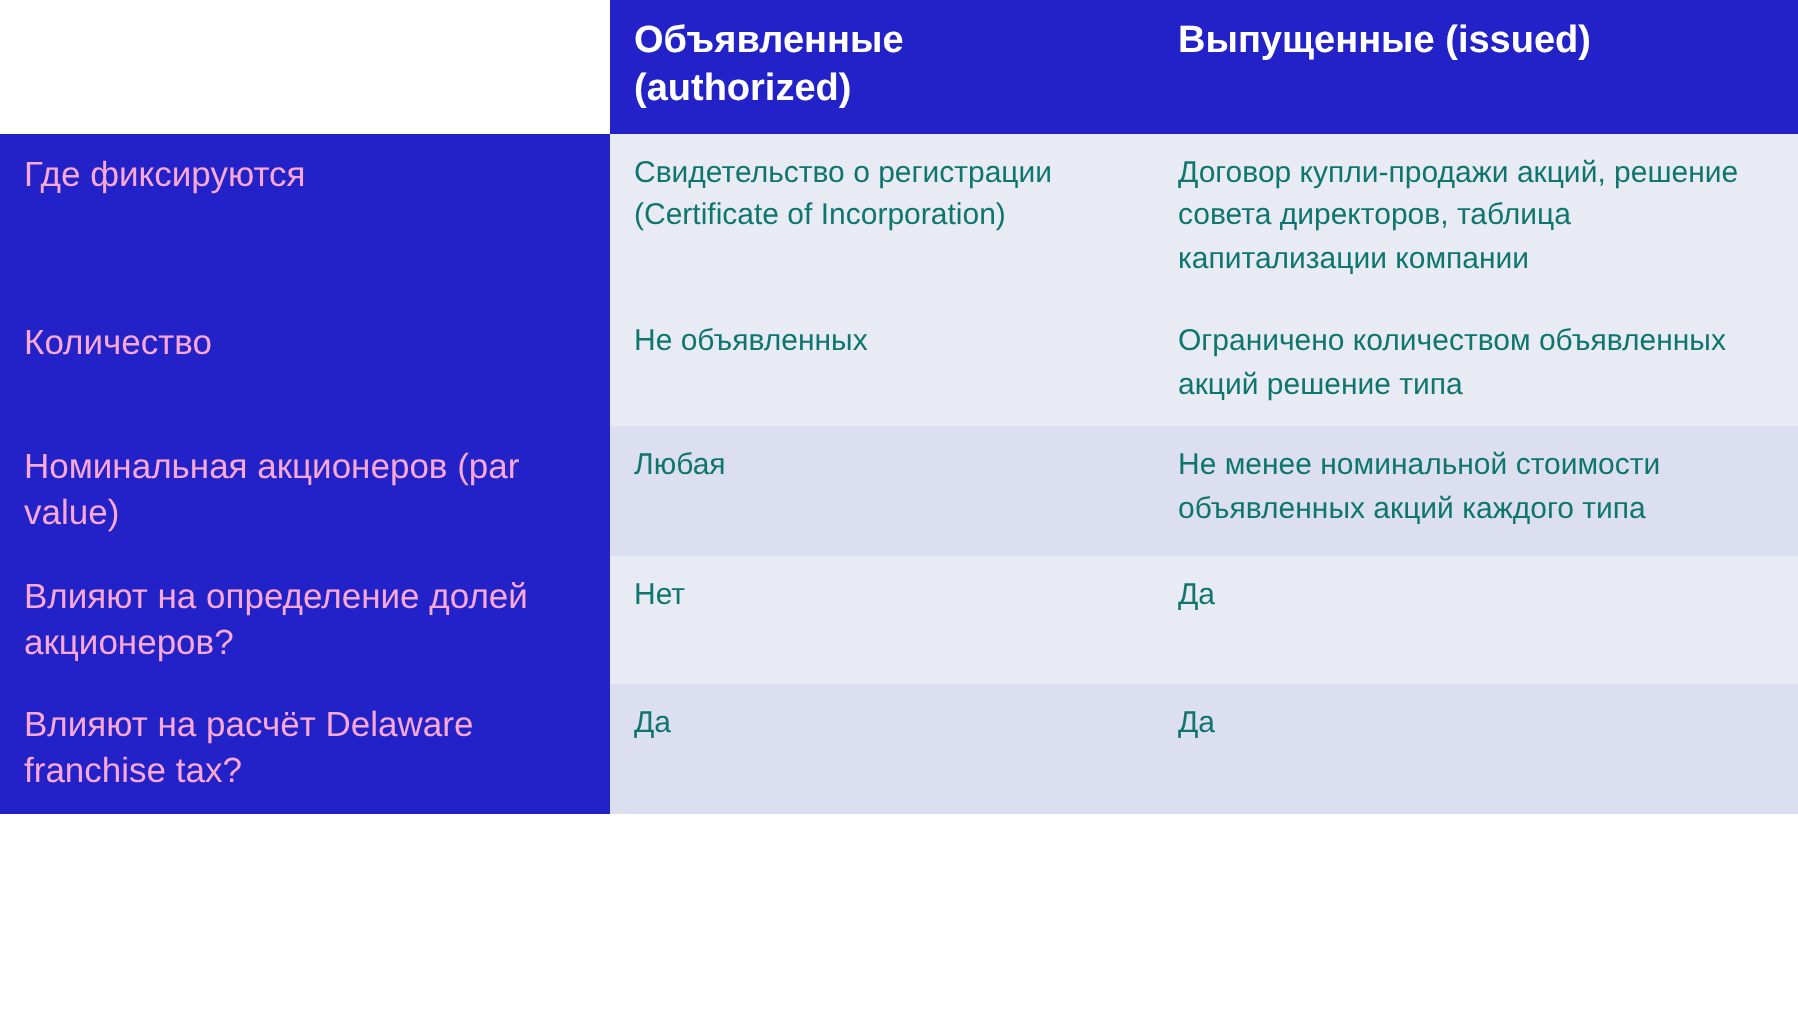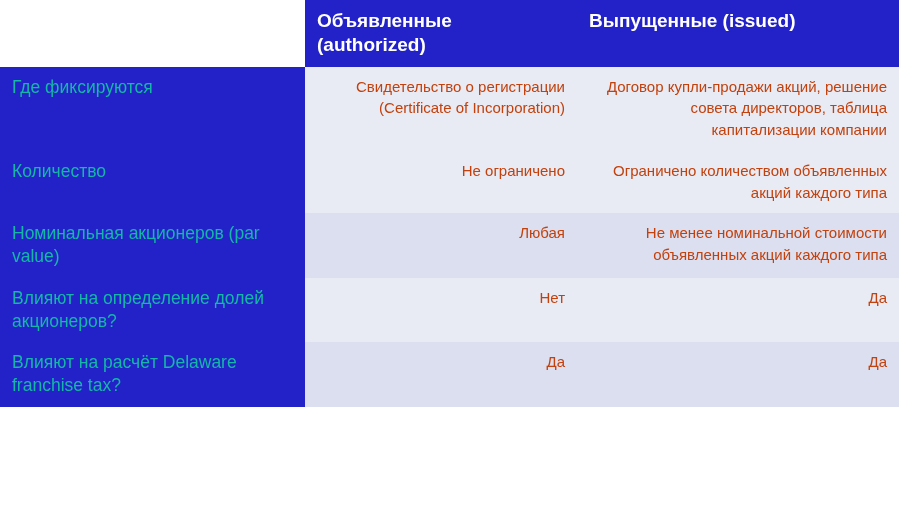--- a/index.html
+++ b/index.html
@@ -43,31 +43,30 @@
     font-weight: bold;
     font-size: 19px;
     line-height: 1.25;
     text-align: left;
     padding-top: 11px;
     padding-bottom: 12px;
   }
   
   .lbl {
     background: #2222c8;
-    color: #14b8a6;
+    color: #f9a8d4;
     font-size: 17.5px;
     line-height: 1.3;
     padding-top: 12px;
   }
   
   .val {
-    color: #c2410c;
+    color: #0f766e;
     font-size: 15px;
     line-height: 1.45;
-    text-align: right;
   }
   .val.light { background: #e8eaf4; }
   .val.dark  { background: #dcdff0; }
   .val.bold { font-weight: normal; }
 </style>
 </head>
 <body>
 
 <div class="table-wrap">
   <table class="cmp">
@@ -85,22 +84,22 @@
 
       <tr>
         <td class="lbl">Где фиксируются</td>
         <td class="val light">Свидетельство о регистрации (Certificate of Incorporation)</td>
         <td class="val light bold">Договор купли-продажи акций, решение совета директоров, таблица капитализации  компании</td>
       </tr>
 
 
       <tr>
         <td class="lbl">Количество</td>
-        <td class="val light bold">Не ограничено</td>
-        <td class="val light bold">Ограничено количеством объявленных акций каждого типа</td>
+        <td class="val light bold">Не объявленных</td>
+        <td class="val light bold">Ограничено количеством объявленных акций решение типа</td>
       </tr>
 
       <tr>
         <td class="lbl">Номинальная акционеров (par value)</td>
         <td class="val dark">Любая</td>
         <td class="val dark bold">Не менее номинальной стоимости объявленных акций каждого типа</td>
       </tr>
 
       <tr>
         <td class="lbl">Влияют на определение долей акционеров?</td>

